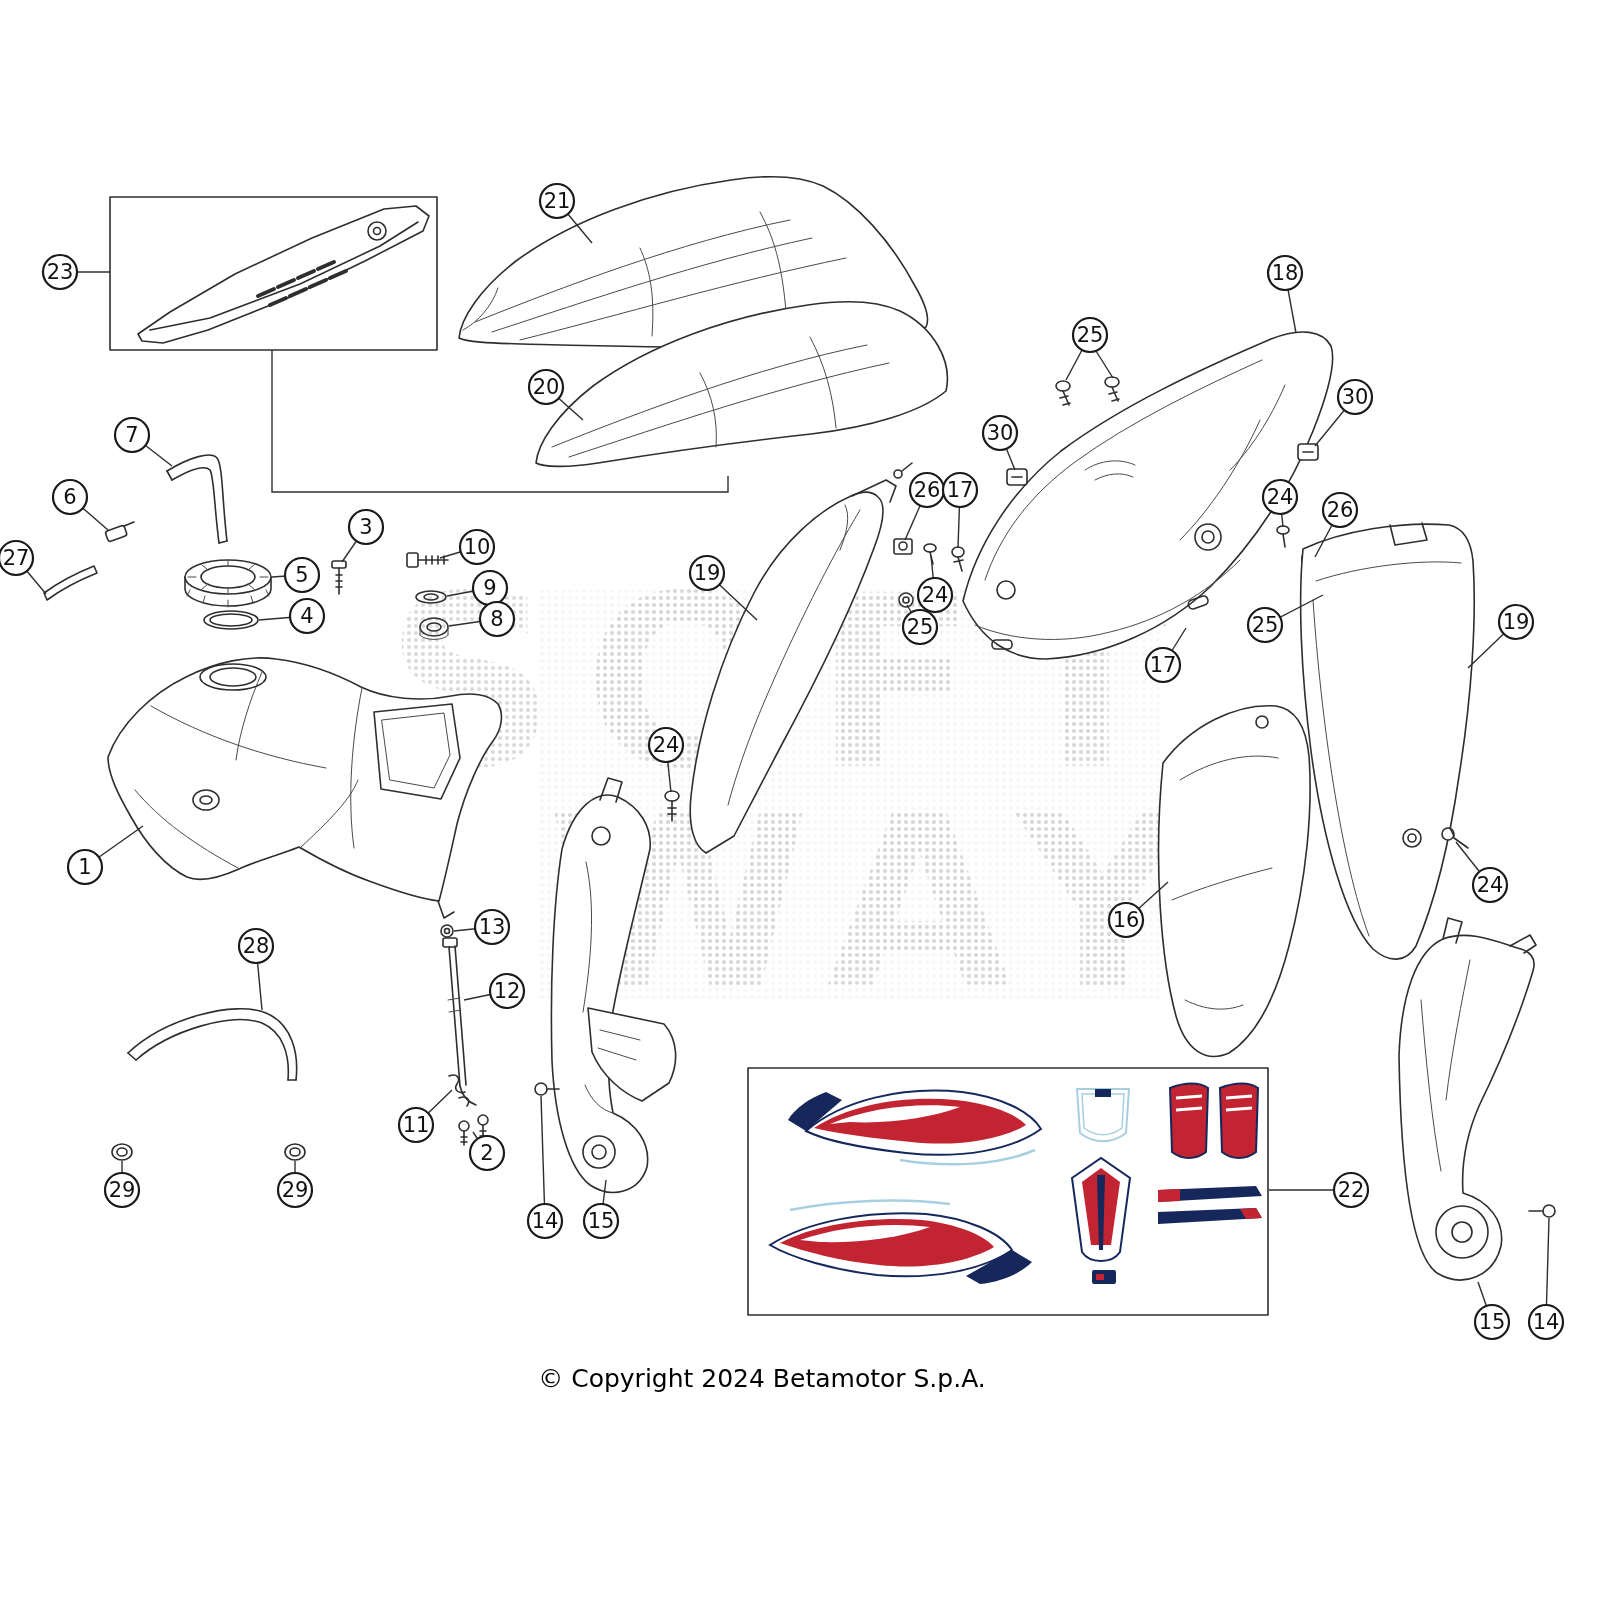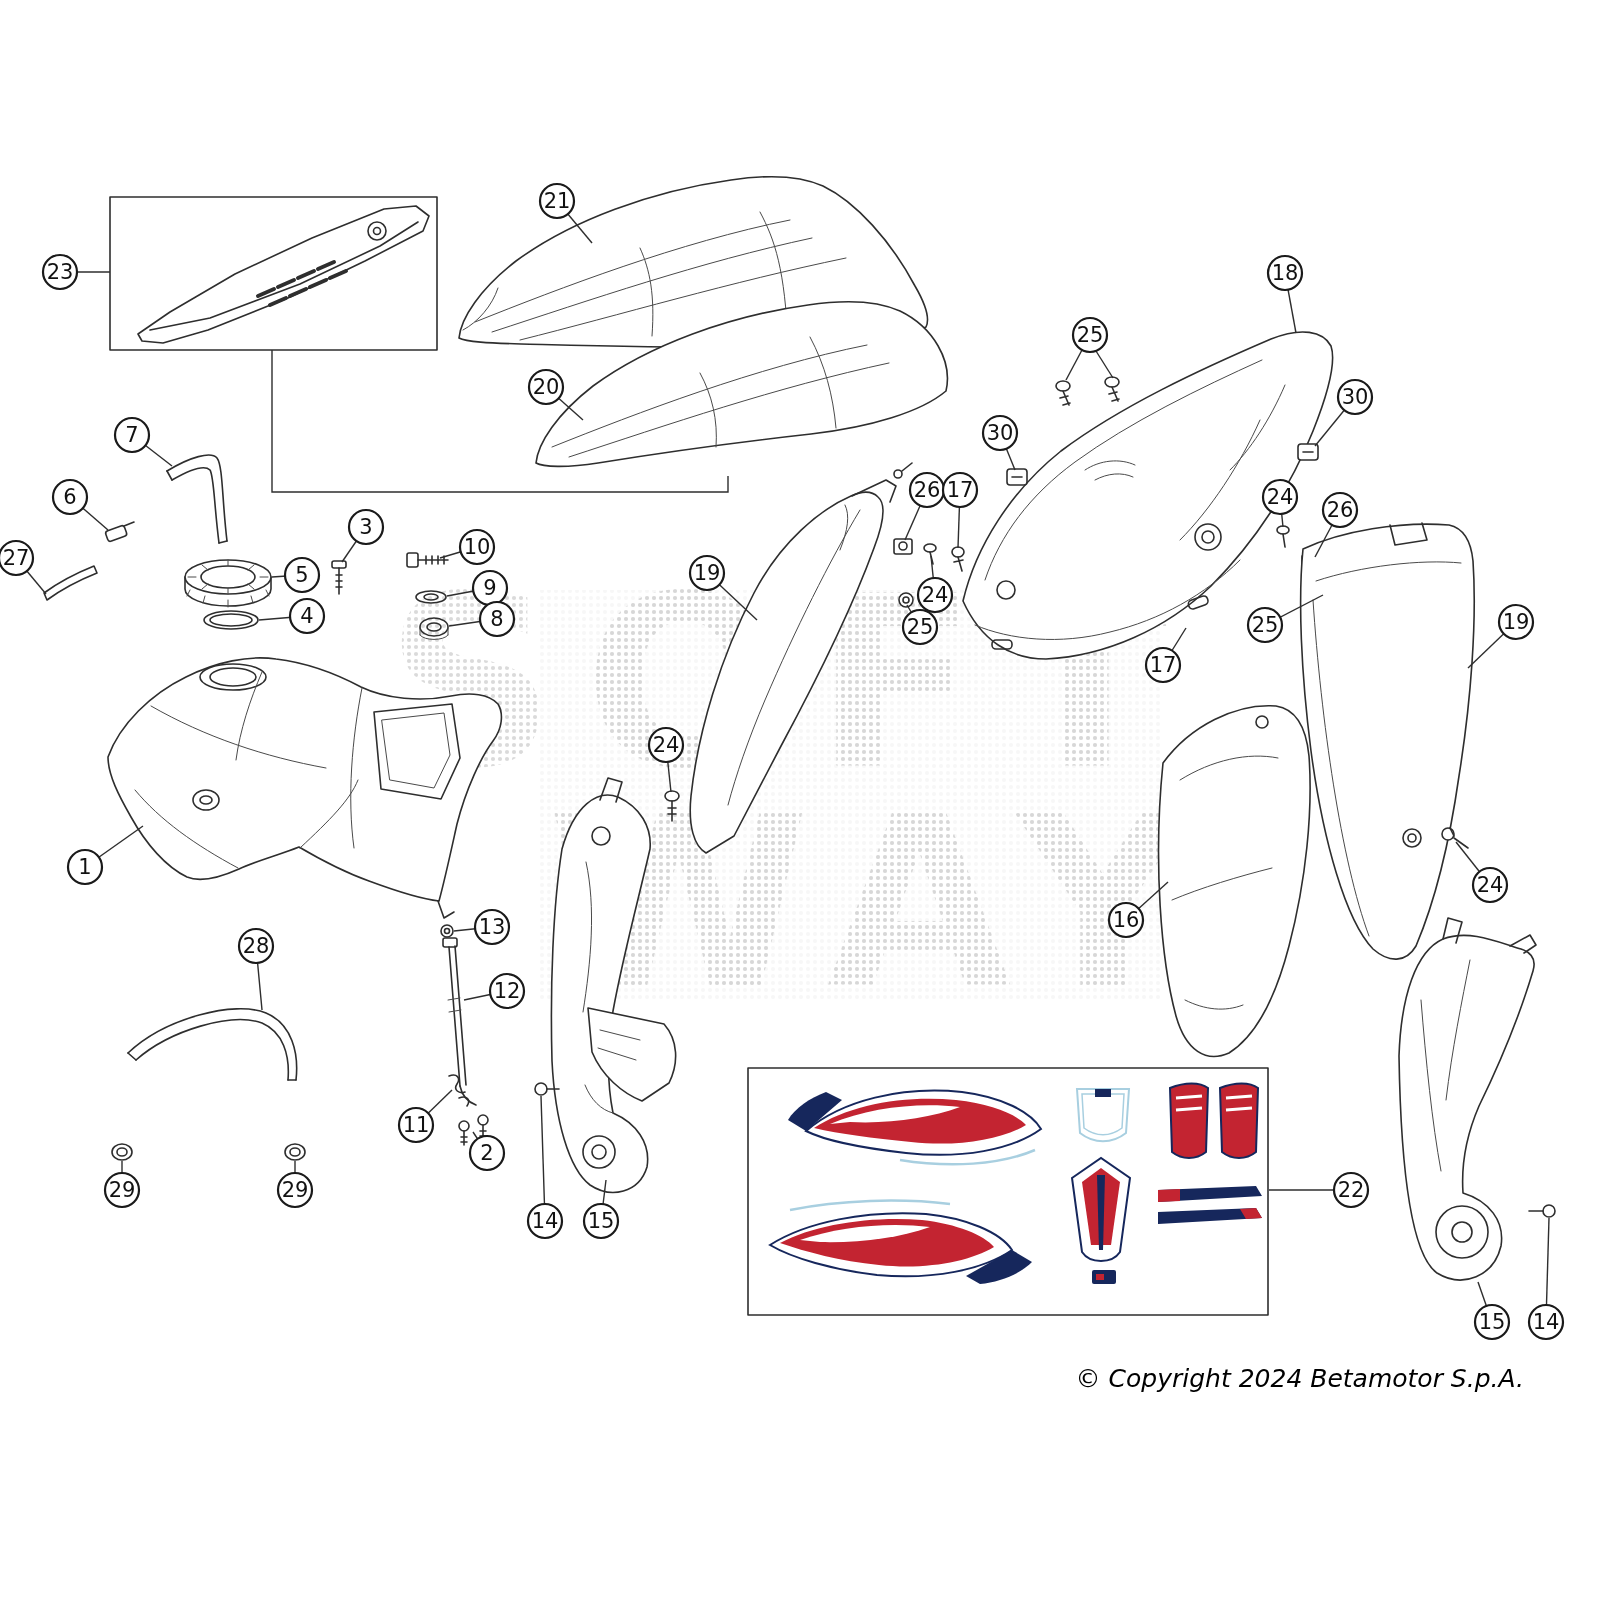--- a/index.html
+++ b/index.html
@@ -5,21 +5,21 @@
   html,body{margin:0;padding:0;background:#ffffff;}
   body{width:1600px;height:1600px;position:relative;font-family:"DejaVu Sans","Liberation Sans",sans-serif;}
   svg{display:block;}
   .ln{fill:none;stroke:#2e2e2e;stroke-width:1.6;stroke-linecap:round;stroke-linejoin:round;}
   .fillw{fill:#ffffff;stroke:#2e2e2e;stroke-width:1.6;stroke-linejoin:round;}
   .thin{fill:none;stroke:#4a4a4a;stroke-width:1;stroke-linecap:round;}
   .callout-circle{fill:#ffffff;stroke:#1a1a1a;stroke-width:2.2;}
   .callout-text{font-family:"DejaVu Sans","Liberation Sans",sans-serif;font-size:21px;fill:#111;text-anchor:middle;}
   .leader{stroke:#2e2e2e;stroke-width:1.4;fill:none;}
   .wm{font-family:"DejaVu Sans","Liberation Sans",sans-serif;font-weight:bold;font-size:238px;letter-spacing:28px;opacity:0.55;}
-  #copyright{position:absolute;top:1364px;left:0;width:1524px;text-align:right;font-size:25px;color:#000;font-style:italic;}
+  #copyright{position:absolute;top:1364px;left:0;width:1524px;text-align:center;font-size:25px;color:#000;}
 </style>
 </head>
 <body>
 
 <svg width="1600" height="1600" viewBox="0 0 1600 1600">
   <defs>
     <pattern id="dotpat" width="7" height="7" patternUnits="userSpaceOnUse">
       <circle cx="3" cy="3" r="2.1" fill="#bdbdbd"></circle>
     </pattern>
   </defs>

